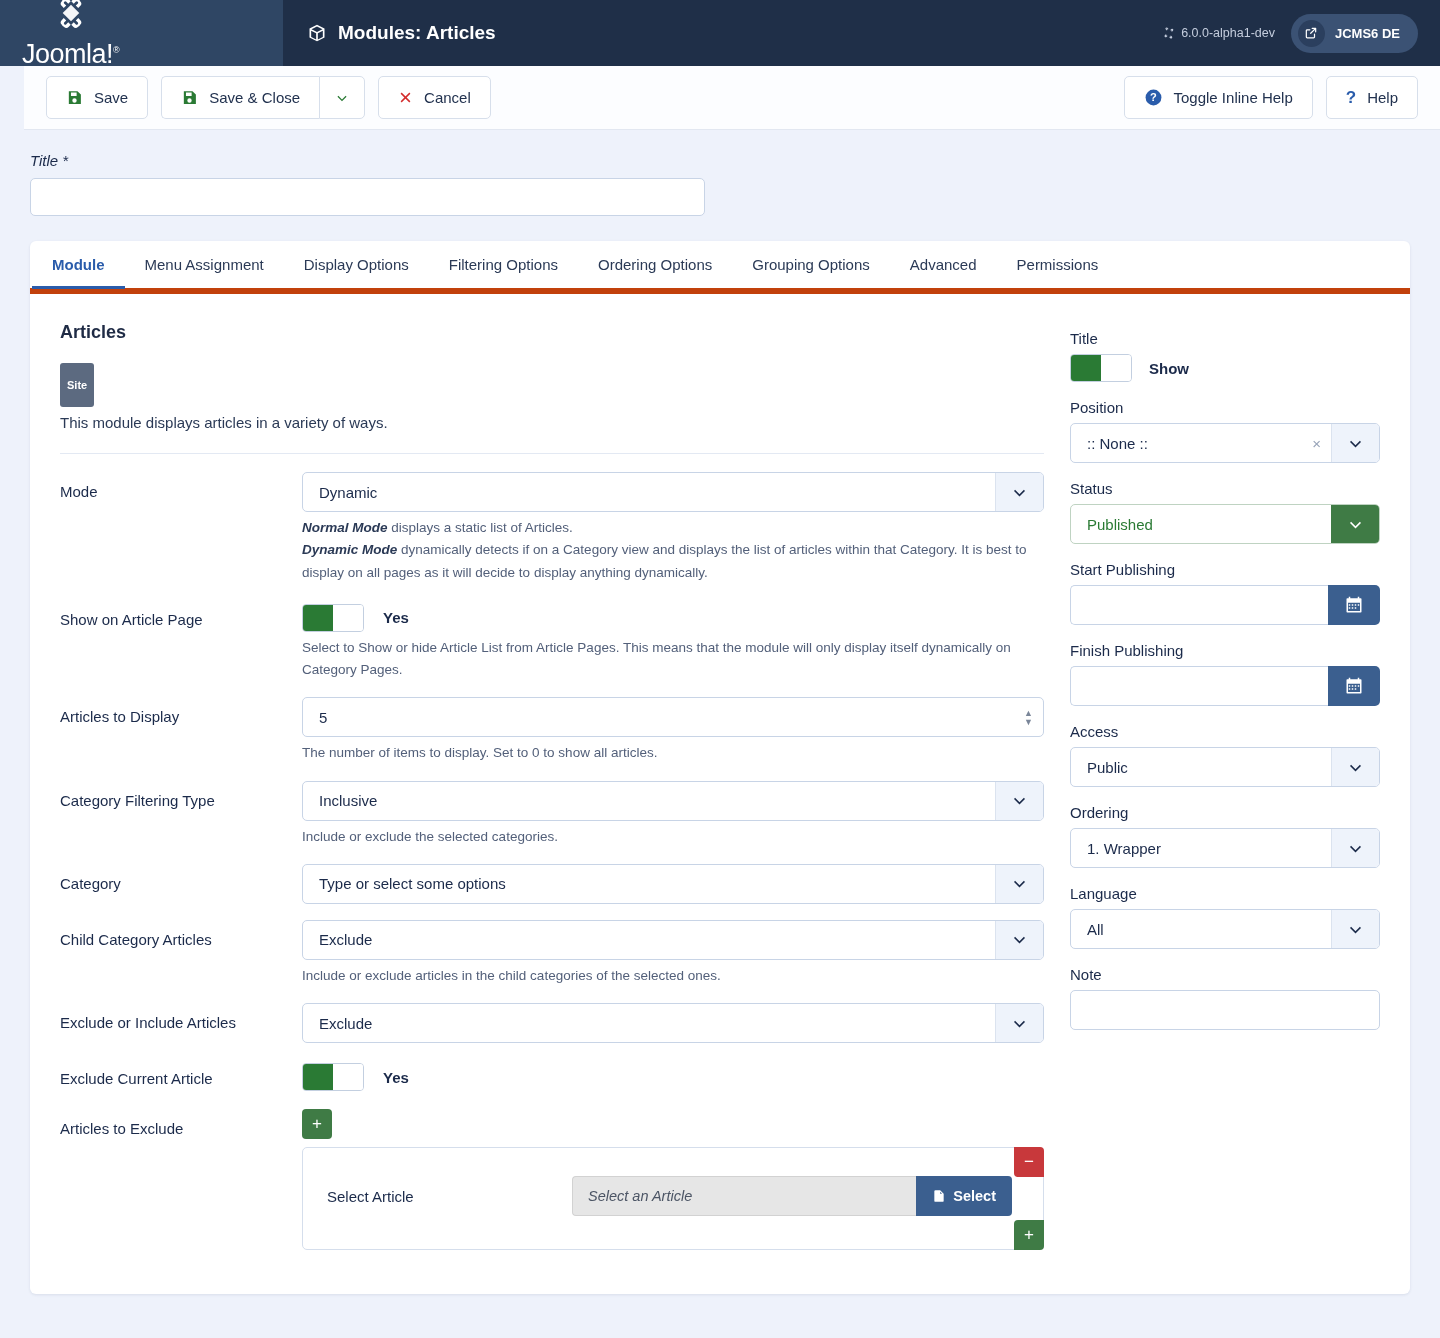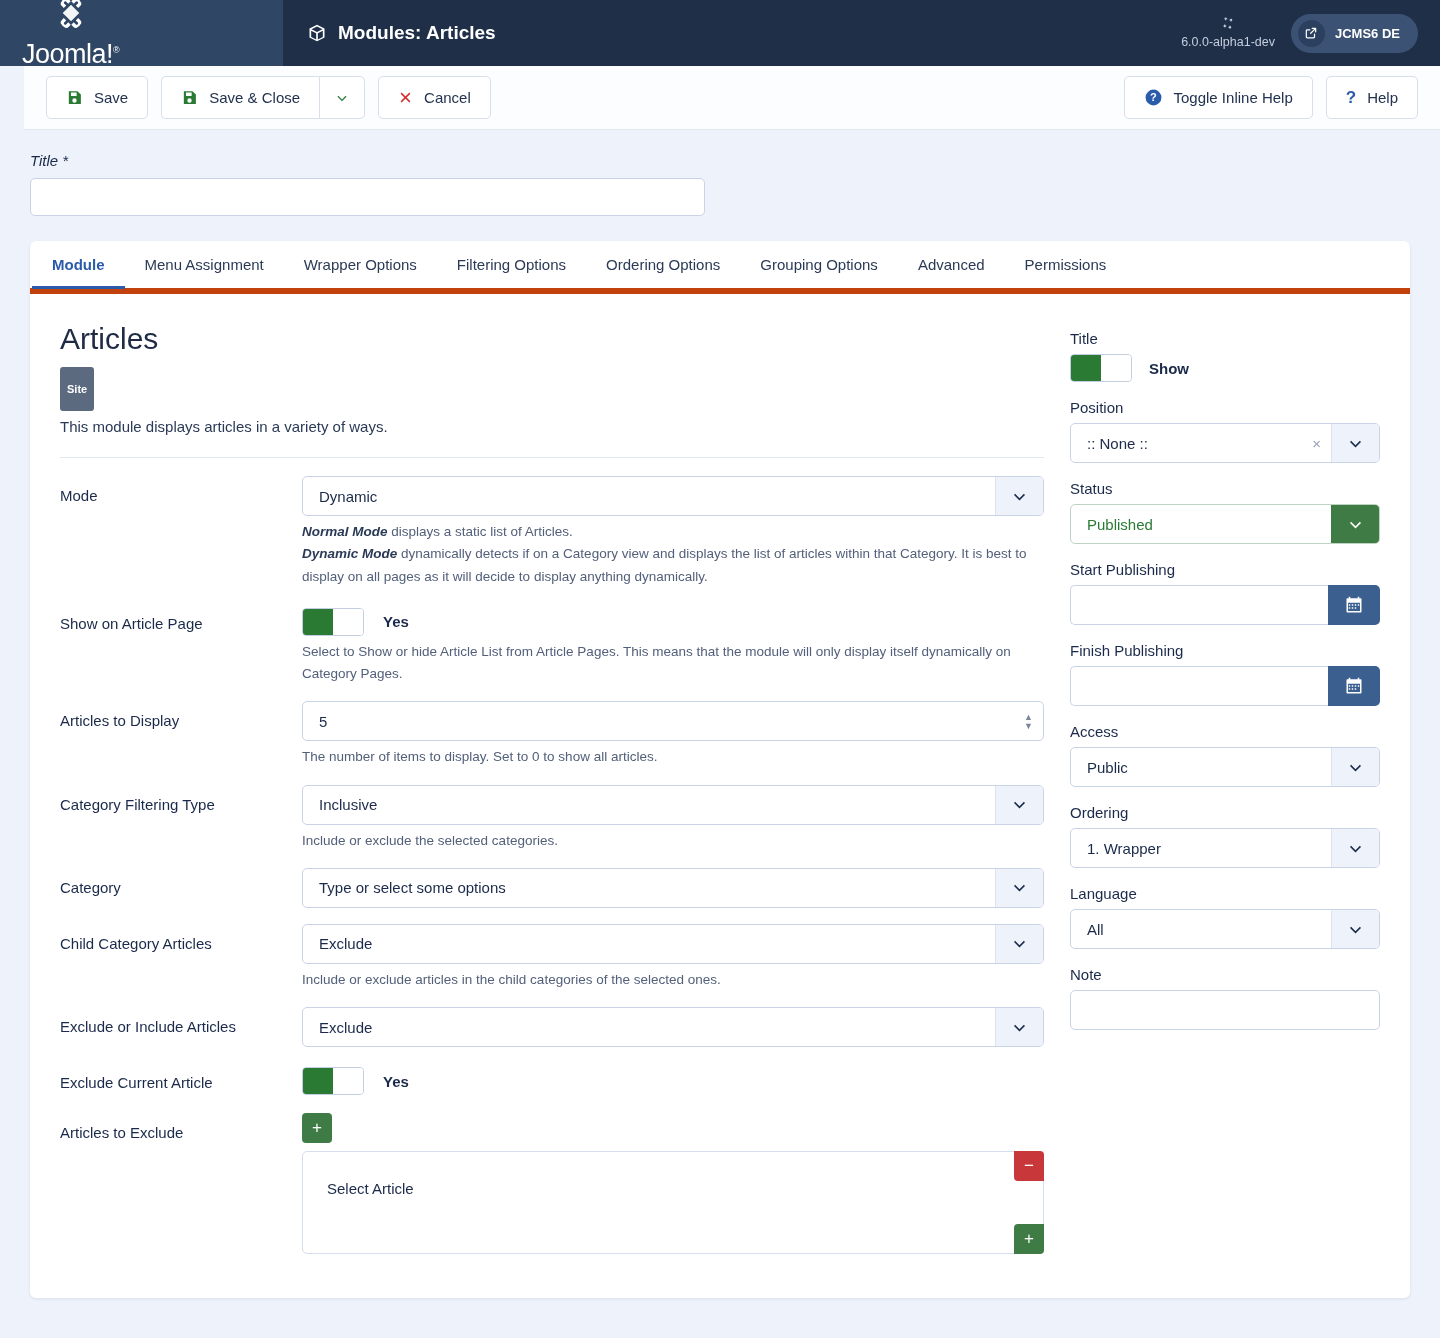--- a/index.html
+++ b/index.html
@@ -21,21 +21,21 @@
   .brand-logo { display: flex; align-items: center; gap: 9px; flex-direction: column; }
   .joomla-mark { width: 34px; height: 34px; }
   .brand-word { color: #fff; font-size: 27px; letter-spacing: -0.5px; font-weight: 400; }
   .brand-word sup { font-size: 9px; vertical-align: super; }
   .header-title {
     flex: 1; display: flex; align-items: center; gap: 11px; padding-left: 24px;
     color: #fff; font-size: 19px; font-weight: 700;
   }
   .cube-icon { width: 20px; height: 20px; display: block; }
   .header-right { display: flex; align-items: center; gap: 16px; padding-right: 22px; }
-  .version { color: #c4cddd; font-size: 12.5px; display: flex; align-items: center; gap: 6px; flex-direction: column; }
+  .version { color: #c4cddd; font-size: 12.5px; display: flex; align-items: center; gap: 6px; }
   .version svg { width: 12px; height: 12px; }
   .site-btn {
     display: flex; align-items: center; gap: 10px;
     background: #3b5274; border-radius: 20px; padding: 6px 18px 6px 7px;
     color: #fff; font-size: 13px; font-weight: 700; cursor: pointer;
   }
   .site-btn .ext-circle {
     width: 27px; height: 27px; border-radius: 50%;
     background: #2b3f5e; display: flex; align-items: center; justify-content: center;
   }
@@ -82,21 +82,21 @@
   .tab {
     padding: 15px 20px 13px 20px; font-size: 15px; color: #2b3a56;
     cursor: pointer; border-bottom: 3px solid transparent; margin-bottom: -1px;
   }
   .tab.active { color: #2a5cab; font-weight: 700; border-bottom-color: #2a5cab; }
 
   .card-body { display: flex; padding: 28px 30px 38px 30px; }
   .main-col { width: 1010px; padding-right: 26px; }
   .side-col { width: 310px; padding-top: 8px; }
 
-  .section-title { font-size: 30px; font-weight: 400; color: #1f2b45; margin-bottom: 11px; }
+  .section-title { font-size: 18px; font-weight: 700; color: #1f2b45; margin-bottom: 20px; }
   .badge-site {
     display: inline-block; background: #5c6a80; color: #fff;
     font-size: 11px; font-weight: 700; border-radius: 3px; padding: 16px 7px;
   }
   .section-desc { font-size: 15px; color: #2b3a56; margin-top: 7px; }
   .divider { height: 1px; background: #e3e9f3; margin: 22px 0 18px 0; }
 
   
   .frow { display: flex; margin-bottom: 6px; }
   .flabel {
@@ -293,21 +293,21 @@
 <div class="title-area">
   <div class="title-label">Title *</div>
   <input class="title-input" type="text" value="" style="">
 </div>
 
 <div class="card">
 
   <div class="tabs">
     <div class="tab active">Module</div>
     <div class="tab">Menu Assignment</div>
-    <div class="tab">Wrapper Options</div>
+    <div class="tab">Display Options</div>
     <div class="tab">Filtering Options</div>
     <div class="tab">Ordering Options</div>
     <div class="tab">Grouping Options</div>
     <div class="tab">Advanced</div>
     <div class="tab">Permissions</div>
   </div>
 
   <div class="card-body">
 
     <div class="main-col">
@@ -435,20 +435,29 @@
 
       <div class="frow" style="margin-top:18px;">
         <div class="flabel">Articles to Exclude</div>
         <div class="fctl">
           <div class="plus-btn">+</div>
 
           <div class="subform">
             <div class="minus-btn">−</div>
             <div class="subform-row">
               <div class="subform-label">Select Article</div>
+              <div class="media-field">
+                <div class="media-input">Select an Article</div>
+                <div class="media-btn">
+                  <svg viewBox="0 0 24 24">
+                    <path d="M14 2H6a2 2 0 0 0-2 2v16a2 2 0 0 0 2 2h12a2 2 0 0 0 2-2V8l-6-6zm0 2.8L17.2 8H14V4.8z"></path>
+                  </svg>
+                  <span>Select</span>
+                </div>
+              </div>
             </div>
             <div class="add-btn">+</div>
           </div>
         </div>
       </div>
     </div>
 
     <div class="side-col">
 
       <div class="sfield">

